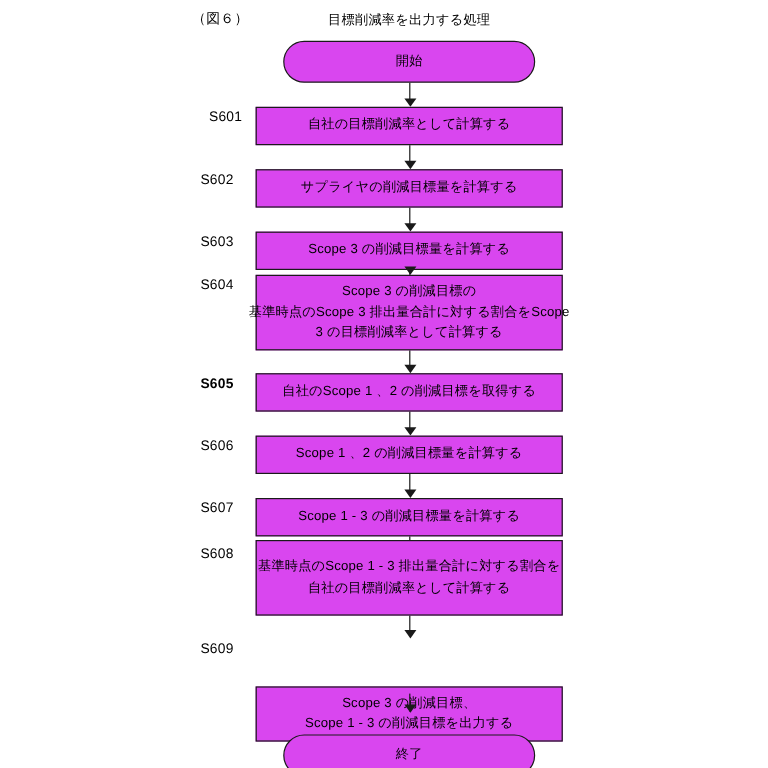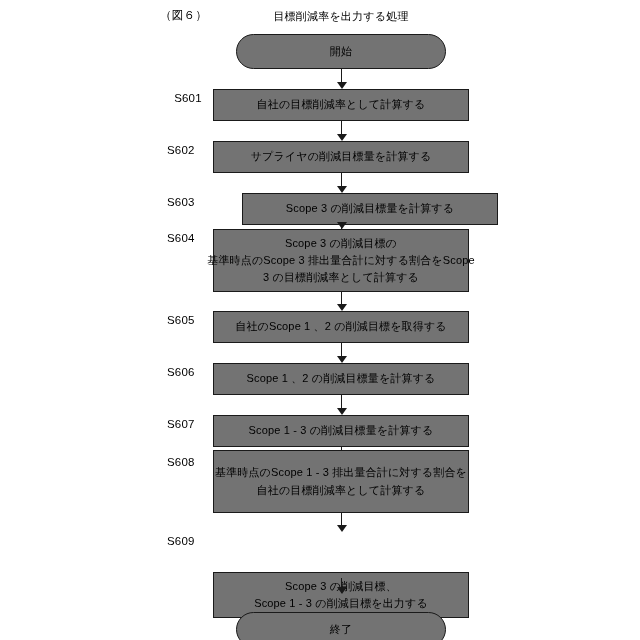--- a/index.html
+++ b/index.html
@@ -32,21 +32,21 @@
     white-space:nowrap;
   }
 
   
   .node{
     position:absolute;
     left:213px;
     width:256px;
     box-sizing:border-box;
     border:1.2px solid #1a1a1a;
-    background:#737373;
+    background:#d946ef;
     display:flex;
     flex-direction:column;
     align-items:center;
     justify-content:center;
     font-size:11px;
     line-height:1.55;
     text-align:center;
     letter-spacing:0.15px;
   }
   .node .ln{display:block;white-space:nowrap;}
@@ -110,38 +110,38 @@
 
   <div class="step-id" style="top:144px;">S602</div>
   <div class="node" style="top:141px;height:32px;">
     <span class="ln">サプライヤの削減目標量を計算する</span>
   </div>
 
   <div class="conn" style="top:173px;height:15px;"></div>
   <div class="arrowhead" style="top:186px;"></div>
 
   <div class="step-id" style="top:196px;">S603</div>
-  <div class="node" style="top:193px;height:32px;margin-left:29px;">
+  <div class="node" style="top:193px;height:32px;">
     <span class="ln">Scope 3 の削減目標量を計算する</span>
   </div>
 
   <div class="conn" style="top:225px;height:11px;"></div>
   <div class="arrowhead" style="top:222px;"></div>
 
   <div class="step-id" style="top:232px;">S604</div>
   <div class="node" style="top:229px;height:63px;">
     <span class="ln">Scope 3 の削減目標の</span>
     <span class="ln">基準時点のScope 3 排出量合計に対する割合をScope</span>
     <span class="ln">3 の目標削減率として計算する</span>
   </div>
 
   <div class="conn" style="top:292px;height:15px;"></div>
   <div class="arrowhead" style="top:304px;"></div>
 
-  <div class="step-id" style="top:314px;">S605</div>
+  <div class="step-id" style="top:314px;font-weight:bold;">S605</div>
   <div class="node" style="top:311px;height:32px;">
     <span class="ln">自社のScope 1 、2 の削減目標を取得する</span>
   </div>
 
   <div class="conn" style="top:343px;height:15px;"></div>
   <div class="arrowhead" style="top:356px;"></div>
 
   <div class="step-id" style="top:366px;">S606</div>
   <div class="node" style="top:363px;height:32px;">
     <span class="ln">Scope 1 、2 の削減目標量を計算する</span>

